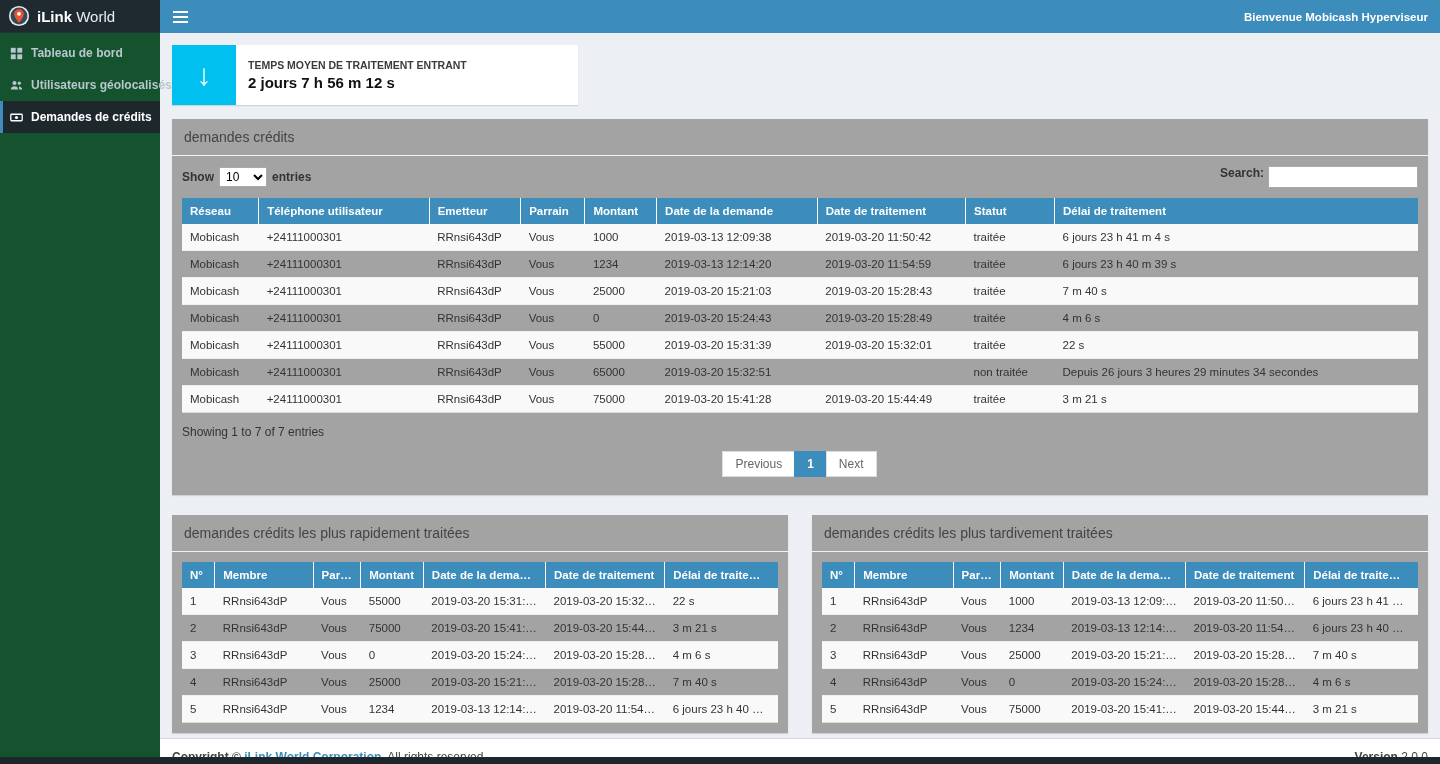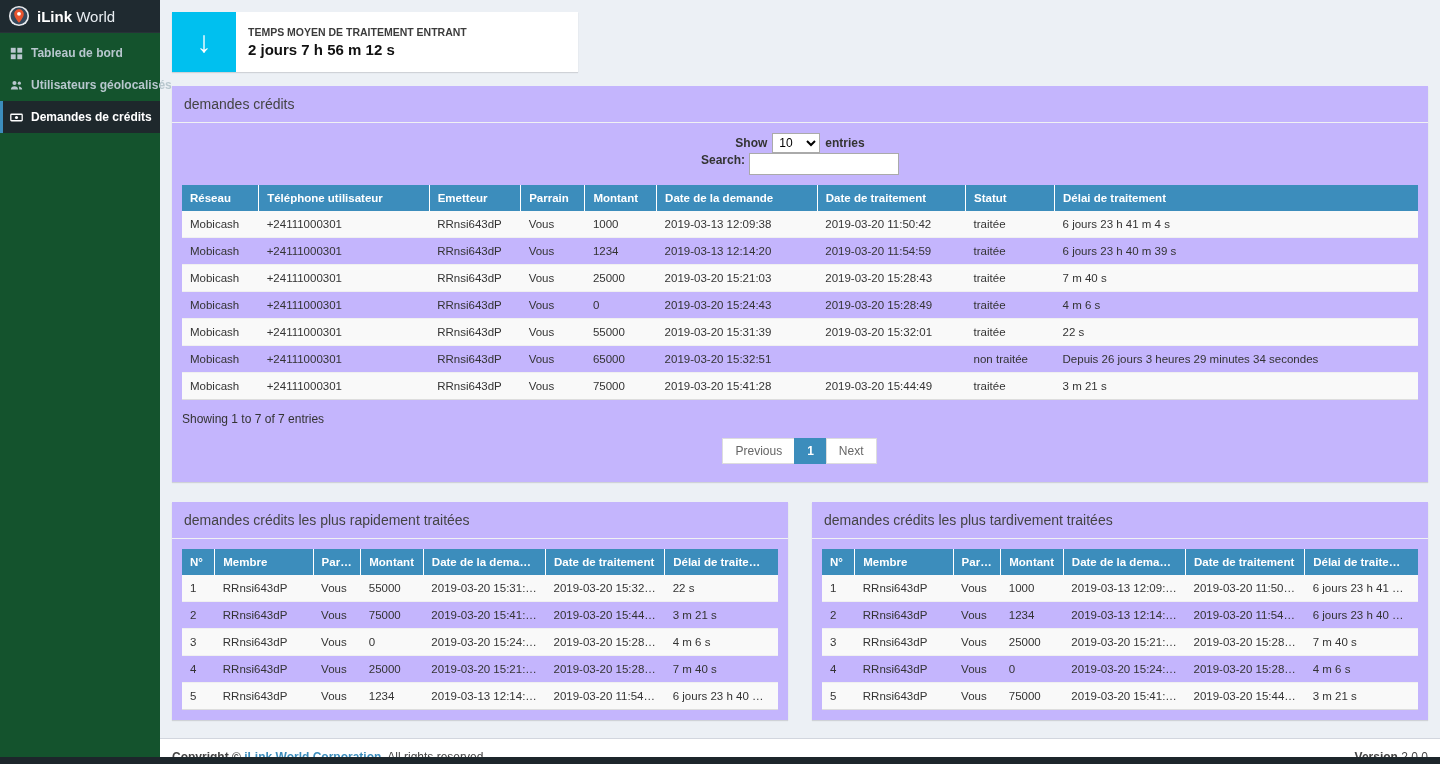--- a/index.html
+++ b/index.html
@@ -47,25 +47,25 @@
   }
   .info-icon {
     width:64px; background:#00c0ef; color:#fff; display:flex;
     align-items:center; justify-content:center; font-size:30px; font-weight:bold;
   }
   .info-text { padding:9px 12px; display:flex; flex-direction:column; justify-content:center; }
   .info-label { font-size:10.5px; font-weight:bold; color:#3b3b3b; text-transform:uppercase; }
   .info-value { font-size:15px; font-weight:bold; color:#111; margin-top:3px; }
 
   
-  .panel { background:#c4b5fd; box-shadow:0 1px 1px rgba(0,0,0,0.12); margin-bottom:20px; }
+  .panel { background:#a3a3a3; box-shadow:0 1px 1px rgba(0,0,0,0.12); margin-bottom:20px; }
   .panel-title { padding:10px 12px; font-size:14px; color:#444; border-bottom:1px solid #f0f1f3; }
   .panel-body { padding:0 10px 10px; }
 
-  .dt-controls { display:flex; justify-content:space-between; align-items:center; padding:10px 0;flex-direction:column; }
+  .dt-controls { display:flex; justify-content:space-between; align-items:center; padding:10px 0; }
   .dt-length { font-size:12px; font-weight:bold; color:#333; display:flex; align-items:center; gap:5px; }
   .dt-length select { font-size:12px; border:1px solid #aaa; background:#fff; padding:1px 2px; min-width:48px; }
   .dt-search { font-size:12px; font-weight:bold; color:#333; display:flex; align-items:flex-start; gap:4px; }
   .dt-search input { width:150px; height:22px; border:1px solid #aaa; padding:2px 5px; font-size:12px; }
 
   
   table.tbl { width:100%; border-collapse:collapse; table-layout:fixed; font-size:11.5px; color:#333; }
   table.tbl th {
     background:#3c8dbc; color:#fff; font-weight:bold; text-align:left;
     padding:7px 8px; border-right:1px solid #fff; cursor:pointer;
@@ -156,20 +156,32 @@
               <circle cx="8" cy="8" r="1.9" fill="currentColor"></circle>
             </svg>
           </span>
           <span>Demandes de crédits</span>
         </div>
       </nav>
   </aside>
 
   <div class="main-col">
 
+    <header class="navbar">
+      <div class="hamburger">
+        <span style="display:flex;">
+          <svg width="15" height="12" viewBox="0 0 15 12" fill="#fff">
+            <rect x="0" y="0" width="15" height="2"></rect>
+              <rect x="0" y="5" width="15" height="2"></rect>
+              <rect x="0" y="10" width="15" height="2"></rect>
+          </svg>
+        </span>
+      </div>
+      <div class="welcome">Bienvenue Mobicash Hyperviseur</div>
+    </header>
 
     <main class="content">
 
       <div class="info-box">
         <div class="info-icon">↓</div>
         <div class="info-text">
           <div class="info-label">TEMPS MOYEN DE TRAITEMENT ENTRANT</div>
           <div class="info-value">2 jours 7 h 56 m 12 s</div>
         </div>
       </div>

